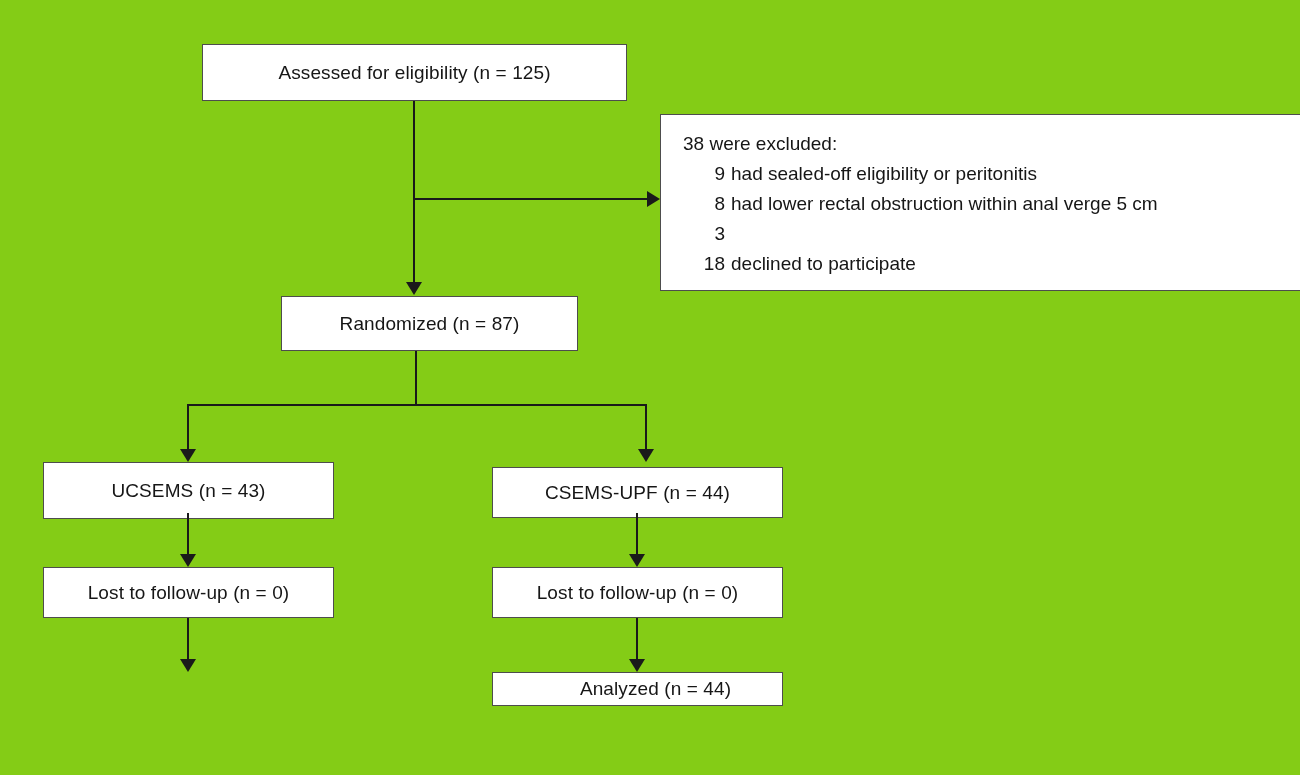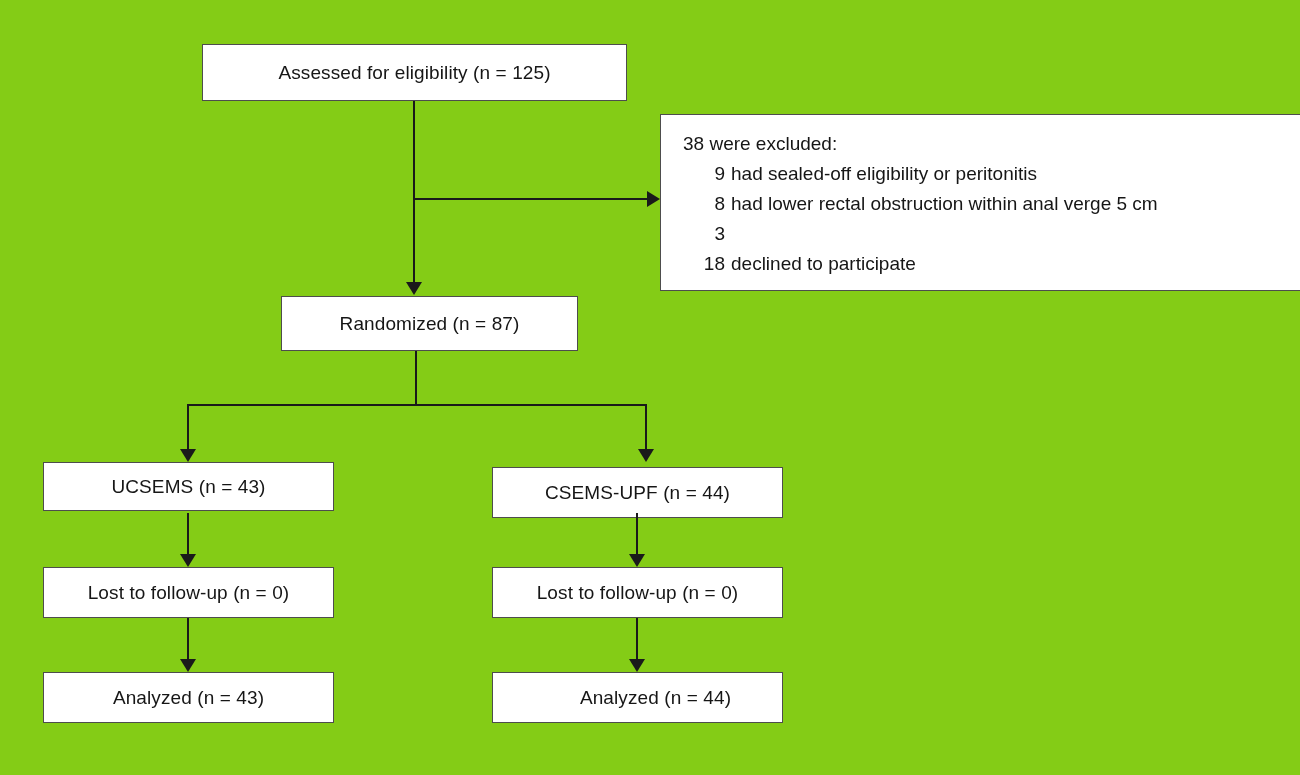--- a/index.html
+++ b/index.html
@@ -88,26 +88,26 @@
     flex: 0 0 auto;
   }
 
   #node-randomized {
     left: 281px;
     top: 296px;
     width: 297px;
     height: 55px;
   }
 
-  #node-arm-left     { left: 43px;  top: 462px; width: 291px; height: 49px; }
+  #node-arm-left     { left: 43px;  top: 462px; width: 291px; height: 57px; }
   #node-arm-right    { left: 492px; top: 467px; width: 291px; height: 51px; }
   #node-lost-left    { left: 43px;  top: 567px; width: 291px; height: 51px; }
   #node-lost-right   { left: 492px; top: 567px; width: 291px; height: 51px; }
   #node-analyzed-left  { left: 43px;  top: 672px; width: 291px; height: 51px; }
-  #node-analyzed-right { left: 492px; top: 672px; width: 291px; height: 51px; padding-left: 36px; }
+  #node-analyzed-right { left: 492px; top: 672px; width: 291px; height: 34px; padding-left: 36px; }
 
   
   .vline {
     position: absolute;
     width: 2.2px;
     background: #1a1a1a;
   }
   .hline {
     position: absolute;
     height: 2.2px;
@@ -194,20 +194,17 @@
   </div>
   <div class="node" id="node-lost-right">
     <span class="node-label">Lost to follow-up (n = 0)</span>
   </div>
 
   <div class="vline" style="left:187px; top:618px; height:41px;"></div>
   <div class="arrow-down" style="left:180px; top:659px;"></div>
   <div class="vline" style="left:636px; top:618px; height:41px;"></div>
   <div class="arrow-down" style="left:629px; top:659px;"></div>
 
-  <div class="node" id="node-analyzed-left">
-    <span class="node-label">Analyzed (n = 43)</span>
-  </div>
   <div class="node" id="node-analyzed-right">
     <span class="node-label">Analyzed (n = 44)</span>
   </div>
 
 </div>
 
 </body></html>

